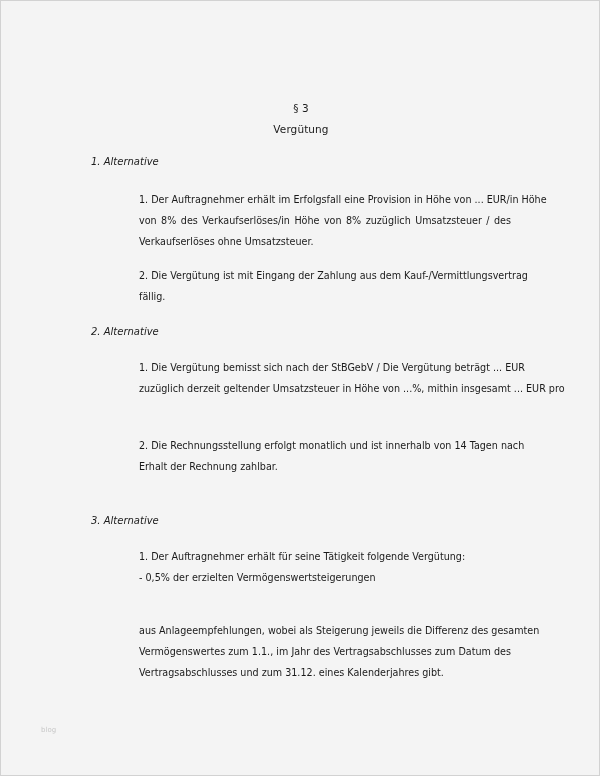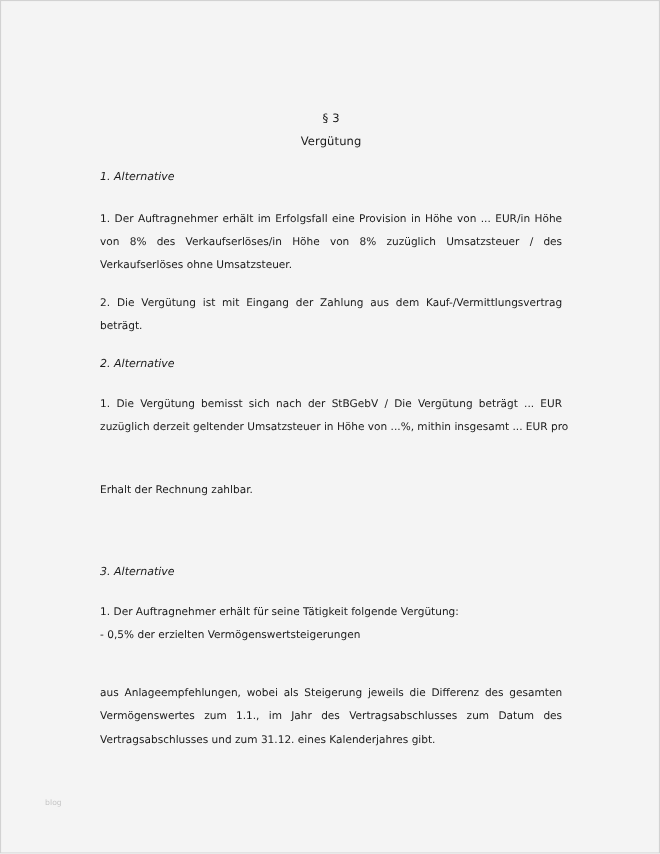--- a/index.html
+++ b/index.html
@@ -19,21 +19,21 @@
     }
     .heading {
       position: absolute; left: 0; width: 600px;
       text-align: center; font-size: 10.5px; letter-spacing: 0.1px;
     }
     .para {
       position: absolute; left: 90px; width: 420px;
       font-size: 9.6px; line-height: 21px;
       text-align: justify;
     }
-    .para .ln { display: block; text-align: justify; text-align-last: justify; white-space: nowrap; }
+    .para .ln { display: block; text-align: justify; text-align-last: justify; white-space: nowrap; margin-left: 48px; }
     .para .ln.last { text-align-last: left; }
     .alt {
       position: absolute; left: 90px;
       font-size: 10px; font-style: italic;
     }
     .watermark {
       position: absolute; left: 40px; top: 725px;
       font-size: 7px; color: #c8c8c8;
     }
   </style>
@@ -46,29 +46,30 @@
   <div class="heading" style="top:122px;">Vergütung</div>
 
   <div class="alt" style="top:155px;">1. Alternative</div>
   <div class="para" style="top:188px;">
     <span class="ln">1. Der Auftragnehmer erhält im Erfolgsfall eine Provision in Höhe von ... EUR/in Höhe</span>
     <span class="ln">von 8% des Verkaufserlöses/in Höhe von 8% zuzüglich Umsatzsteuer / des</span>
     <span class="ln last">Verkaufserlöses ohne Umsatzsteuer.</span>
   </div>
   <div class="para" style="top:264px;">
     <span class="ln">2. Die Vergütung ist mit Eingang der Zahlung aus dem Kauf-/Vermittlungsvertrag</span>
-    <span class="ln last">beträgt.</span>
+    <span class="ln last">fällig.</span>
   </div>
 
   <div class="alt" style="top:325px;">2. Alternative</div>
   <div class="para" style="top:356px;">
     <span class="ln">1. Die Vergütung bemisst sich nach der StBGebV / Die Vergütung beträgt ... EUR</span>
     <span class="ln">zuzüglich derzeit geltender Umsatzsteuer in Höhe von ...%, mithin insgesamt ... EUR pro</span>
   </div>
   <div class="para" style="top:434px;">
+    <span class="ln">2. Die Rechnungsstellung erfolgt monatlich und ist innerhalb von 14 Tagen nach</span>
     <span class="ln last">Erhalt der Rechnung zahlbar.</span>
   </div>
 
   <div class="alt" style="top:514px;">3. Alternative</div>
   <div class="para" style="top:545px;">
     <span class="ln last">1. Der Auftragnehmer erhält für seine Tätigkeit folgende Vergütung:</span>
     <span class="ln last">- 0,5% der erzielten Vermögenswertsteigerungen</span>
   </div>
   <div class="para" style="top:619px;">
     <span class="ln">aus Anlageempfehlungen, wobei als Steigerung jeweils die Differenz des gesamten</span>

